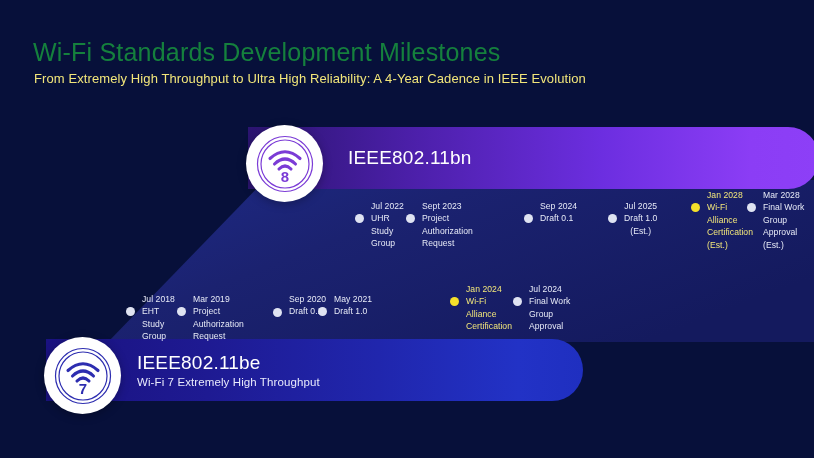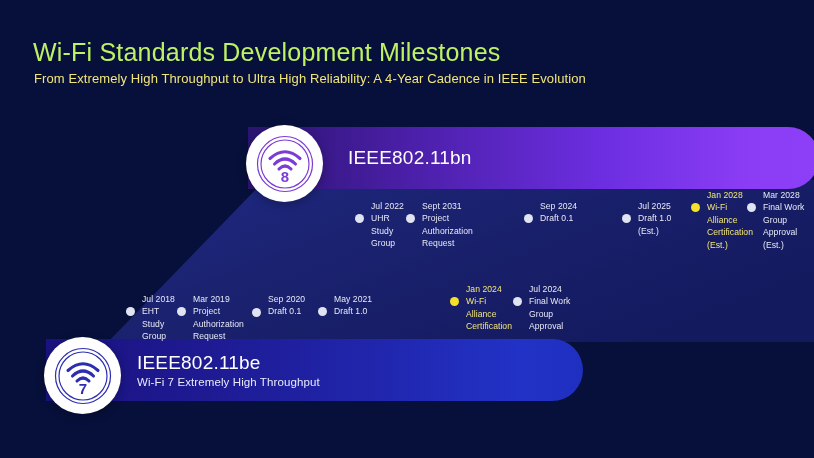--- a/index.html
+++ b/index.html
@@ -8,21 +8,21 @@
     background:#07103a;
     font-family:"Liberation Sans", sans-serif;
     overflow:hidden;
     position:relative;
   }
   #stage{position:absolute;left:0;top:0;width:814px;height:458px;overflow:hidden;}
 
   
   #page-title{
     position:absolute;left:33px;top:38px;
-    font-size:25px;font-weight:400;color:#bef264;
+    font-size:25px;font-weight:400;color:#15803d;
     letter-spacing:.2px;white-space:nowrap;
   }
   #page-subtitle{
     position:absolute;left:34px;top:71px;
     font-size:13px;font-weight:400;color:#f2e67a;
     letter-spacing:.1px;white-space:nowrap;
   }
 
   
   #connector{
@@ -140,34 +140,34 @@
         <div class="ms-text">
           <div class="ms-line">Jul 2022</div>
           <div class="ms-line">UHR</div>
           <div class="ms-line">Study</div>
           <div class="ms-line">Group</div>
         </div>
       </div>
       <div class="milestone" style="left: 406px; top: 200px;">
         <div class="dot white"></div>
         <div class="ms-text">
-          <div class="ms-line">Sept  2031</div>
+          <div class="ms-line">Sept  2023</div>
           <div class="ms-line">Project</div>
           <div class="ms-line">Authorization</div>
           <div class="ms-line">Request</div>
         </div>
       </div>
       <div class="milestone" style="left: 524px; top: 200px;">
         <div class="dot white"></div>
         <div class="ms-text">
           <div class="ms-line">Sep 2024</div>
           <div class="ms-line">Draft 0.1</div>
         </div>
       </div>
-      <div class="milestone" style="left: 622px; top: 200px;">
+      <div class="milestone" style="left: 608px; top: 200px; text-align: center;">
         <div class="dot white"></div>
         <div class="ms-text">
           <div class="ms-line">Jul 2025</div>
           <div class="ms-line">Draft 1.0</div>
           <div class="ms-line">(Est.)</div>
         </div>
       </div>
       <div class="milestone" style="left: 691px; top: 189px;">
         <div class="dot yellow"></div>
         <div class="ms-text accent">
@@ -199,21 +199,21 @@
       </div>
       <div class="milestone" style="left: 177px; top: 293px;">
         <div class="dot white"></div>
         <div class="ms-text">
           <div class="ms-line">Mar 2019</div>
           <div class="ms-line">Project</div>
           <div class="ms-line">Authorization</div>
           <div class="ms-line">Request</div>
         </div>
       </div>
-      <div class="milestone" style="left: 252px; top: 293px; align-items: center;">
+      <div class="milestone" style="left: 273px; top: 293px; align-items: center;">
         <div class="dot white"></div>
         <div class="ms-text">
           <div class="ms-line">Sep 2020</div>
           <div class="ms-line">Draft 0.1</div>
         </div>
       </div>
       <div class="milestone" style="left: 318px; top: 293px;">
         <div class="dot white"></div>
         <div class="ms-text">
           <div class="ms-line">May 2021</div>

